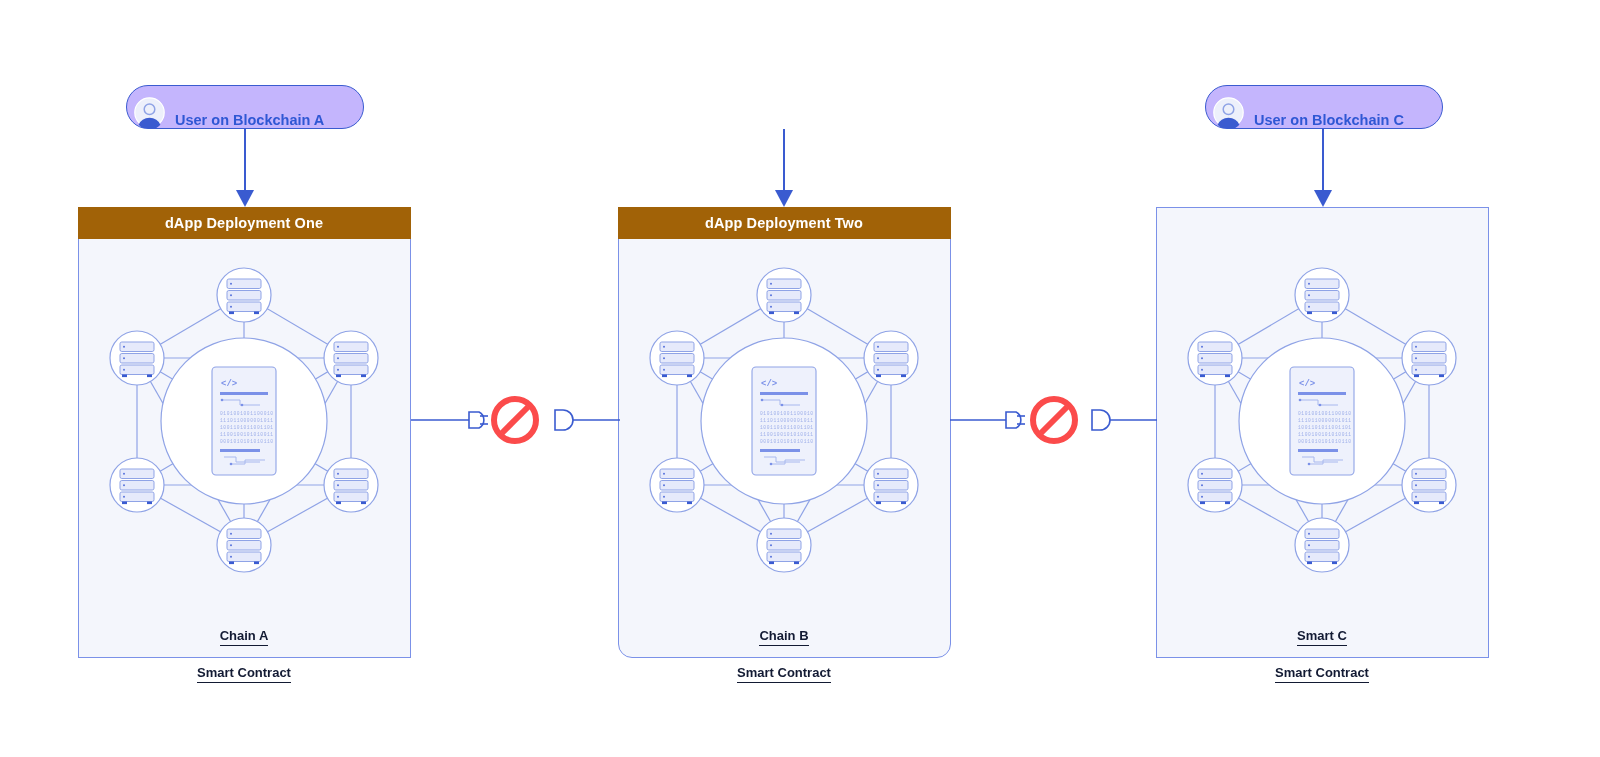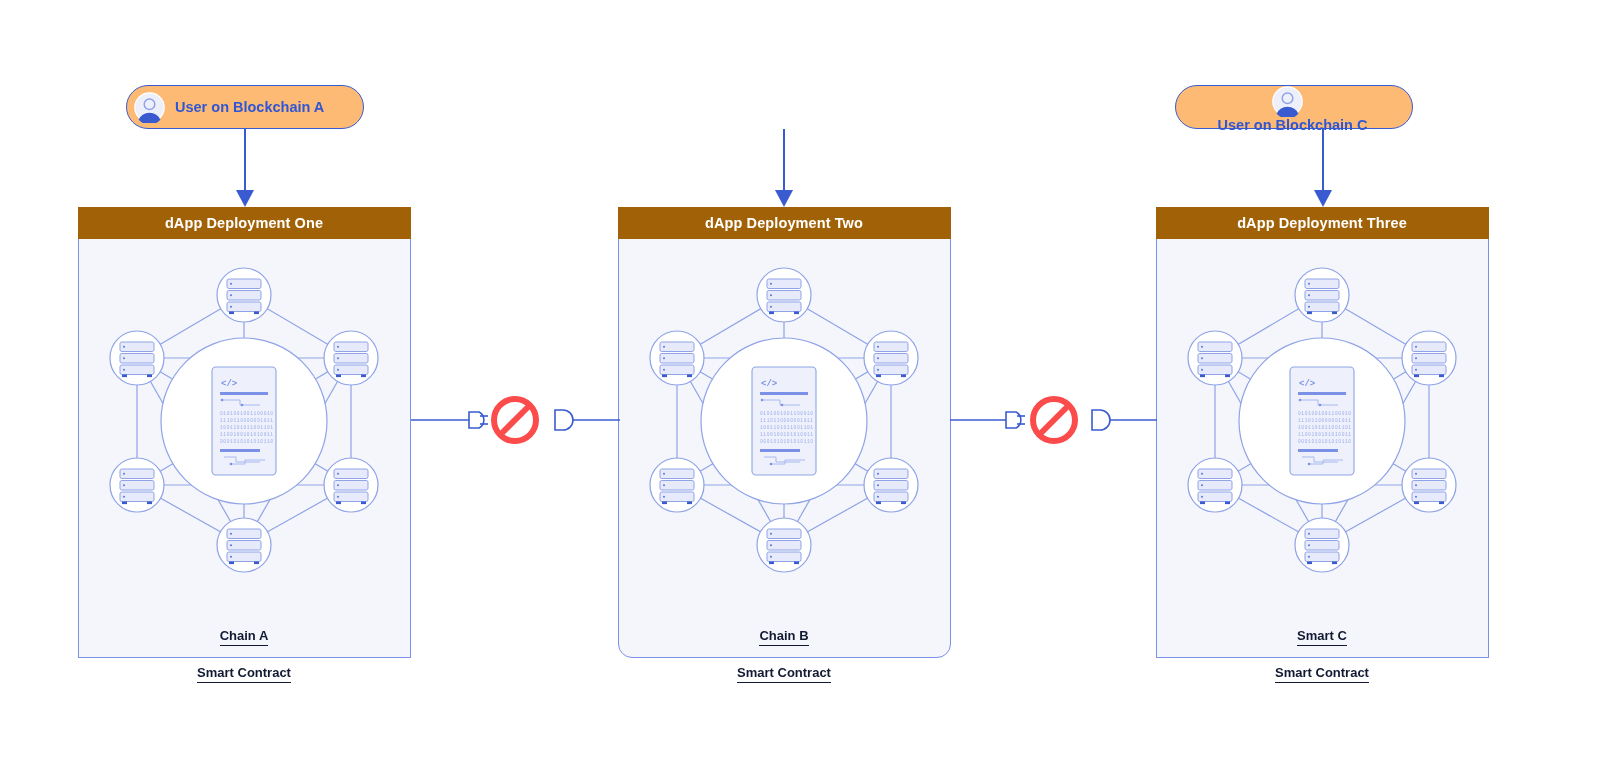--- a/index.html
+++ b/index.html
@@ -71,36 +71,36 @@
     border-bottom: 1.6px solid #121a33;
     padding-bottom: 0px;
   }
   .chain-label .ln2 { margin-top: 17px; text-align: center; }
 
   .user-pill {
     position: absolute;
     height: 44px;
     border: 1.6px solid #3a5bd0;
     border-radius: 22px;
-    background: #fdba74;
+    background: #c4b5fd;
     display: flex;
-    align-items: center;
+    align-items: flex-end;
     padding: 0 20px 0 7px;
     box-sizing: border-box;
   }
   .user-pill .label {
     color: #2f57d4;
     font-size: 14.5px;
     font-weight: bold;
     margin-left: 10px;
     white-space: nowrap;
   }
   #pill1 { left: 126px; top: 85px; width: 238px; }
   #pill2 { left: 665px; top: 85px; width: 238px; }
-  #pill3 { left: 1175px; top: 85px; width: 238px; flex-direction: column; }
+  #pill3 { left: 1205px; top: 85px; width: 238px; }
 
   .avatar { width: 31px; height: 31px; flex: 0 0 31px; }
 
   .arrow-svg { position: absolute; }
 
   .link-svg { position: absolute; }
 </style>
 </head>
 <body>
 
@@ -390,21 +390,20 @@
         </g>
       </svg>
       <div class="chain-label">
         <span class="ln">Chain B</span><br>
         <span class="ln ln2">Smart Contract</span>
       </div>
     </div>
   </div>
 
   <div class="deployment" id="dep3">
-    <div class="dep-banner">dApp Deployment Three</div>
     <div class="dep-body">
       <svg width="330" height="360" viewBox="0 0 330 360">
         <g stroke="#8fa3e6" stroke-width="1.2" fill="none">
           <line x1="165" y1="55" x2="58" y2="118"></line>
           <line x1="165" y1="55" x2="272" y2="118"></line>
           <line x1="165" y1="55" x2="165" y2="305"></line>
           <line x1="58" y1="118" x2="272" y2="118"></line>
           <line x1="58" y1="118" x2="58" y2="245"></line>
           <line x1="58" y1="118" x2="272" y2="245"></line>
           <line x1="58" y1="118" x2="165" y2="305"></line>

